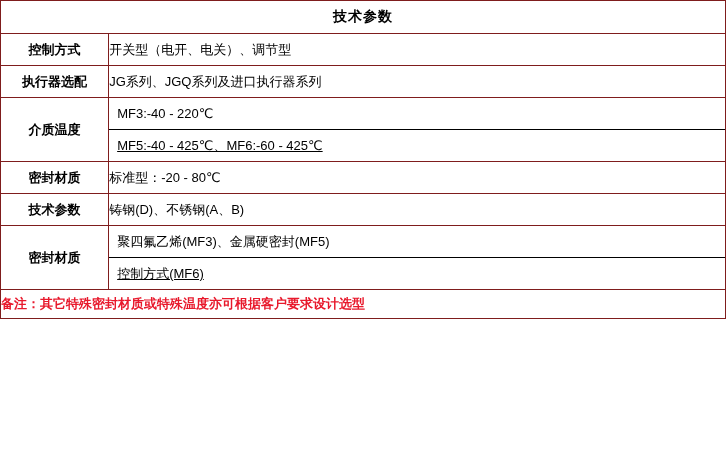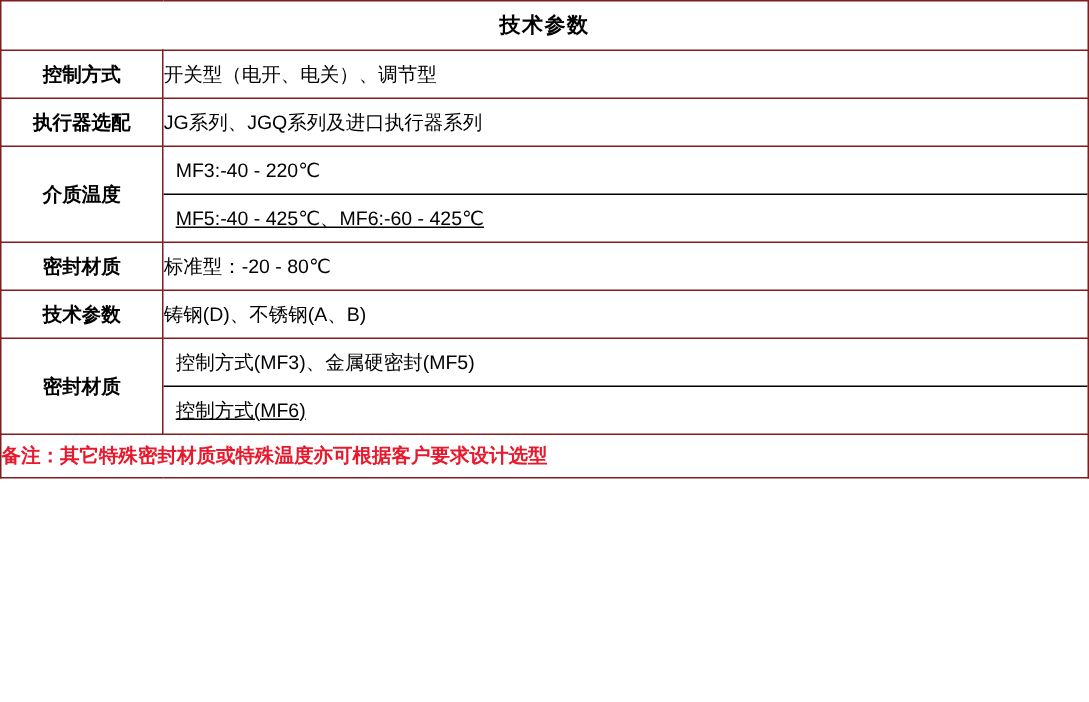--- a/index.html
+++ b/index.html
@@ -127,21 +127,21 @@
       <td class="label-cell">技术参数</td>
       <td class="value-cell">铸钢(D)、不锈钢(A、B)</td>
     </tr>
 
     <tr>
       <td class="label-cell">密封材质</td>
       <td class="nested-holder">
         <table class="sub-table">
           <tbody>
             <tr>
-              <td>控制方式(MF3)、金属硬密封(MF5)</td>
+              <td>聚四氟乙烯(MF3)、金属硬密封(MF5)</td>
             </tr>
             <tr>
               <td>控制方式(MF6)</td>
             </tr>
           </tbody>
         </table>
       </td>
     </tr>
 
     <tr>

